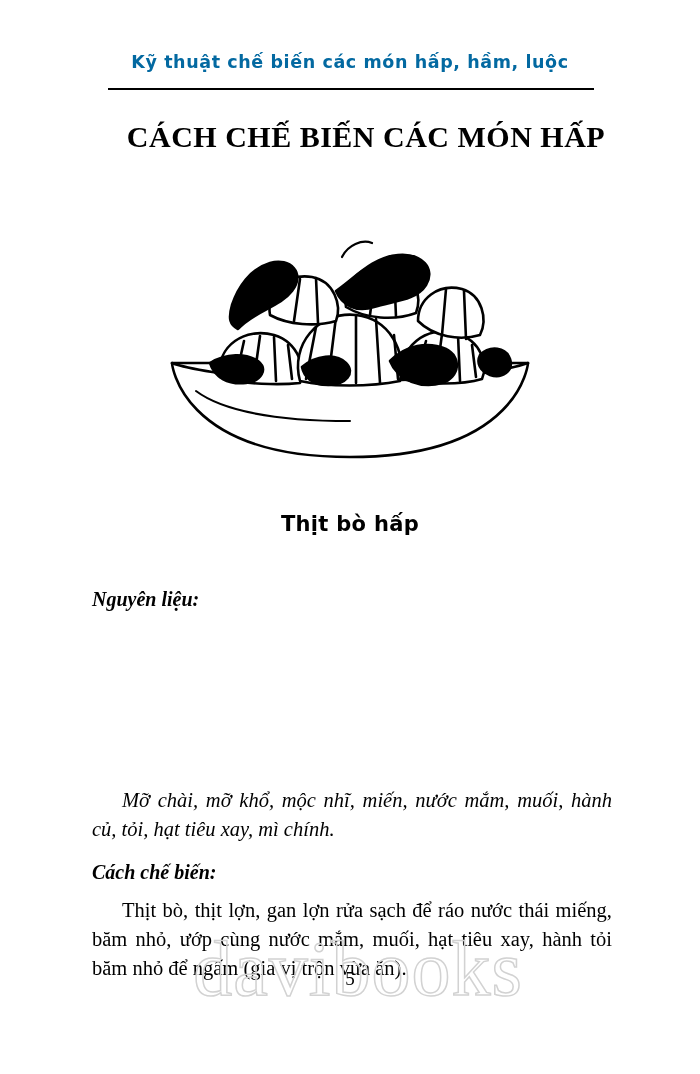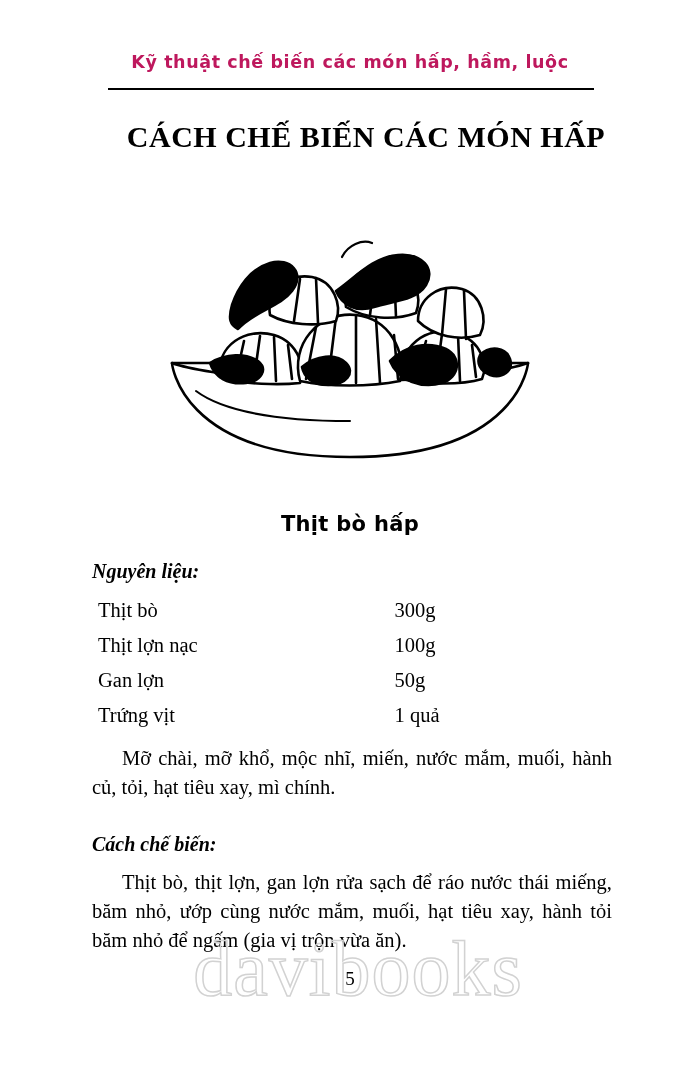--- a/index.html
+++ b/index.html
@@ -27,21 +27,21 @@
   .running-head {
     position: absolute;
     top: 52px;
     left: 0;
     width: 700px;
     text-align: center;
     font-family: "DejaVu Sans", sans-serif;
     font-weight: bold;
     font-size: 17.5px;
     letter-spacing: 0.6px;
-    color: #be185d;
+    color: #0369a1;
   }
   .head-rule {
     position: absolute;
     top: 88px;
     left: 108px;
     width: 486px;
     height: 0;
     border-top: 2px solid #000;
   }
 
@@ -85,20 +85,21 @@
   .col {
     position: absolute;
     left: 92px;
     width: 520px;
   }
   .section-label {
     font-family: "Liberation Serif", serif;
     font-style: italic;
     font-weight: bold;
     font-size: 20px;
+    margin-top: 28px;
   }
   .ing-table {
     margin-top: 10px;
     width: 100%;
     border-collapse: collapse;
   }
   .ing-table td {
     font-size: 20.5px;
     padding: 6px 0 6px 0;
     vertical-align: baseline;
@@ -199,43 +200,23 @@
       <path d="M330 160 C340 150 356 152 360 164 C364 176 352 184 340 180 C330 176 326 168 330 160 Z" fill="#000" stroke="#000"></path>
 
       <path d="M192 62 C198 50 212 44 222 48" stroke-width="2.2"></path>
     </svg>
   </div>
 
   <div class="recipe-title">Thịt bò hấp</div>
 
   <div class="col" style="top: 560px;">
     <div class="section-label">Nguyên liệu:</div>
-    <table class="ing-table">
-      <tbody>
-        <tr>
-          <td class="ing-name">Thịt bò</td>
-          <td class="ing-qty">300g</td>
-        </tr>
-        <tr>
-          <td class="ing-name">Thịt lợn nạc</td>
-          <td class="ing-qty">100g</td>
-        </tr>
-        <tr>
-          <td class="ing-name">Gan lợn</td>
-          <td class="ing-qty">50g</td>
-        </tr>
-        <tr>
-          <td class="ing-name">Trứng vịt</td>
-          <td class="ing-qty">1 quả</td>
-        </tr>
-      </tbody>
-    </table>
-  </div>
-
-  <div class="col" style="top: 744px;">
+  </div>
+
+  <div class="col" style="top: 786px; font-style: italic;">
     <p class="para">Mỡ chài, mỡ khổ, mộc nhĩ, miến, nước mắm, muối, hành củ, tỏi, hạt tiêu xay, mì chính.</p>
   </div>
 
   <div class="col" style="top: 833px;">
     <div class="section-label">Cách chế biến:</div>
     <p class="para" style="margin-top:12px;">Thịt bò, thịt lợn, gan lợn rửa sạch để ráo nước thái miếng, băm nhỏ, ướp cùng nước mắm, muối, hạt tiêu xay, hành tỏi băm nhỏ để ngấm (gia vị trộn vừa ăn).</p>
   </div>
 
   <div class="page-number">5</div>
 

